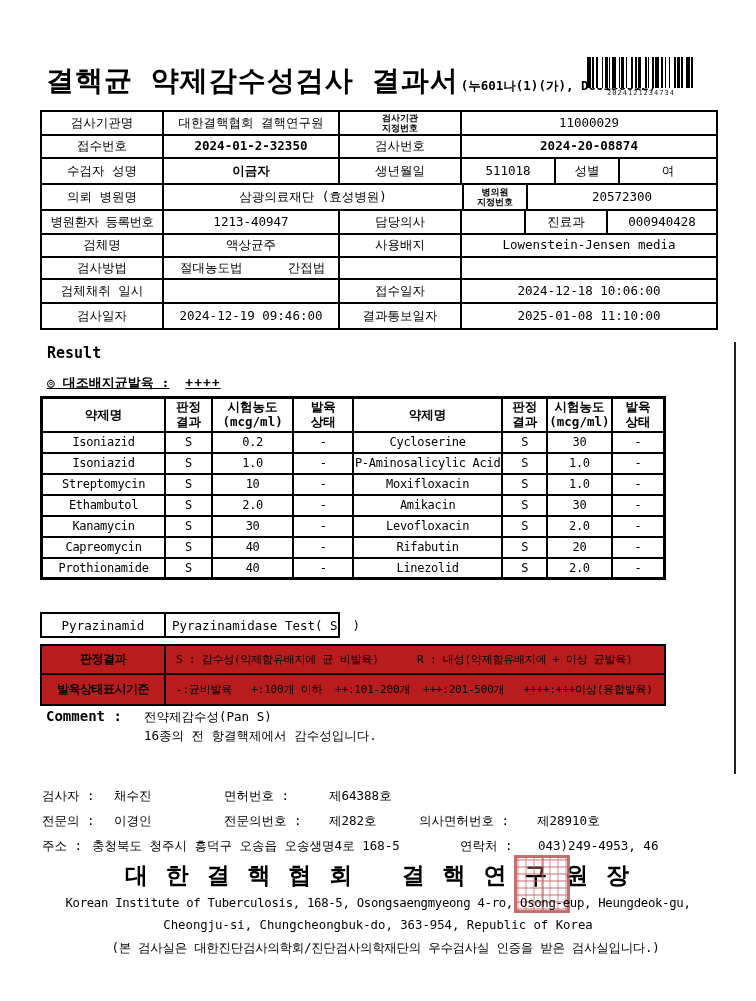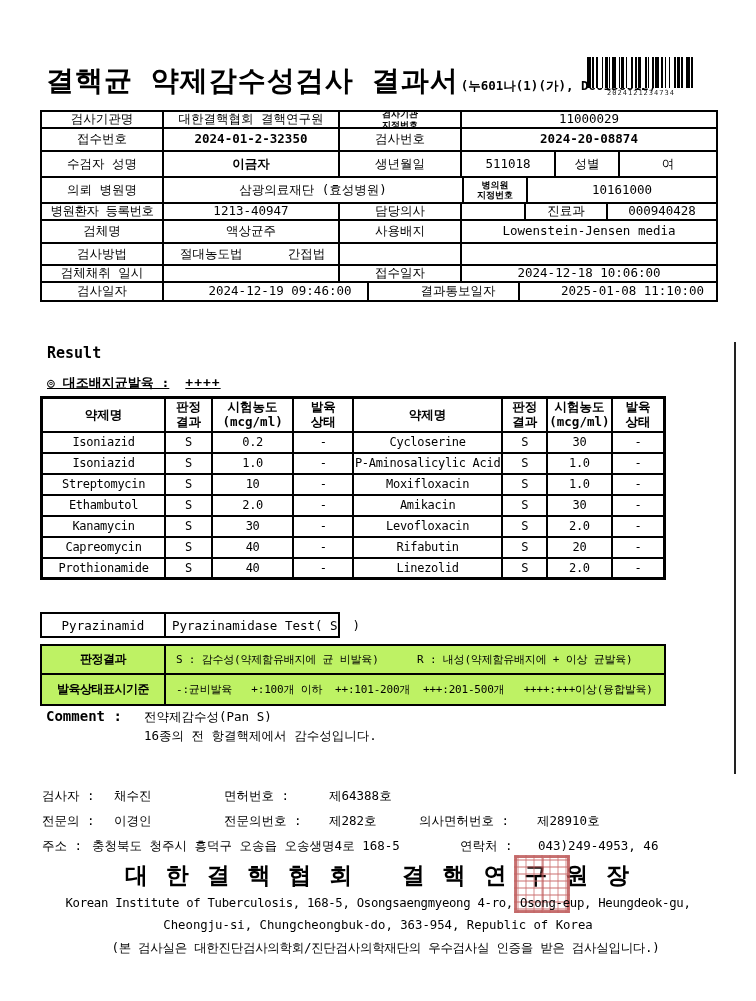--- a/index.html
+++ b/index.html
@@ -15,27 +15,27 @@
   .hdr-title .main { font-size:28px; font-weight:bold; letter-spacing:1px; }
   .hdr-title .sub  { font-size:12.5px; font-weight:bold; margin-left:2px; }
   .barcode-wrap { position:absolute; left:566px; top:57px; width:150px; text-align:center; }
   .barcode { display:flex; align-items:stretch; height:31px; justify-content:center; }
   .barcode span { display:block; height:100%; }
   .barcode-num { font-size:7px; letter-spacing:1px; margin-top:1px; color:#222; }
 
   
   .info-table { position:absolute; left:40px; top:110px; width:678px; border:2px solid #000; background:#fff; }
   .it-row { display:flex; border-bottom:2px solid #000; align-items:stretch; }
-  .it-row:last-child { border-bottom:none;gap:29px; }
+  .it-row:last-child { border-bottom:none; }
   .cell { border-right:2px solid #000; display:flex; align-items:center; justify-content:center;
           text-align:center; font-size:12.5px; line-height:1.15; overflow:hidden; flex:0 0 auto; }
   .cell.last { border-right:none; flex:1 1 auto; }
   .w1 { width:122px; } .w2 { width:176px; } .w3 { width:122px; }
   .w65 { width:64px; } .w95 { width:94px; } .w83 { width:82px; } .wname { width:300px; }
-  .h24{height:17px}.h23{height:23px}.h26{height:26px}.h22{height:22px}
+  .h24{height:24px}.h23{height:23px}.h26{height:26px}.h22{height:22px}
   .bold { font-weight:bold; }
   .smalllbl { font-size:9px; line-height:1.15; white-space:pre-line; font-weight:bold; }
   .leftpad { justify-content:flex-start; padding-left:16px; white-space:pre; }
   .tight { letter-spacing:-0.5px; }
 
   
   .result-head { position:absolute; left:47px; top:344px; font-size:15px; font-weight:bold; }
   .control-line { position:absolute; left:47px; top:374px; font-size:13px; font-weight:bold;text-decoration:underline; }
   .control-line .val { margin-left:16px; letter-spacing:1px; }
 
@@ -44,21 +44,21 @@
   .drug-table th { font-weight:bold; white-space:pre-line; height:34px; font-size:12.5px; line-height:1.15; }
   .drug-table td { height:21px; letter-spacing:-0.3px; }
   .drug-table { border:3px solid #000; }
 
   
   .pza { position:absolute; left:40px; top:612px; display:flex; border:2px solid #000; height:26px; background:#fff; }
   .pza .n { width:124px; border-right:2px solid #000; display:flex; align-items:center; justify-content:center; font-size:12.5px; }
   .pza .r { width:172px; display:flex; align-items:center; justify-content:flex-start; padding-left:6px; font-size:12.5px; white-space:pre; }
 
   
-  .legend { position:absolute; left:40px; top:644px; width:626px; border:2px solid #000; background:#bef264; }
+  .legend { position:absolute; left:40px; top:644px; width:626px; border:2px solid #000; background:#b91c1c; }
   .lg-row { display:flex; border-bottom:2px solid #000; height:29px; align-items:stretch; }
   .lg-row:last-child { border-bottom:none; }
   .lg-label { width:124px; border-right:2px solid #000; display:flex; align-items:center; justify-content:center;
               font-weight:bold; font-size:12px; letter-spacing:-0.5px; }
   .lg-text { flex:1; display:flex; align-items:center; padding-left:10px; font-size:11px; white-space:pre; letter-spacing:-0.2px; }
 
   
   .comment { position:absolute; left:46px; top:708px; display:flex; }
   .comment .lbl { font-size:14px; font-weight:bold; width:98px; }
   .comment .lines { font-size:12.5px; line-height:1.5; }
@@ -171,21 +171,21 @@
       <div class="cell w3">생년월일</div>
       <div class="cell w95">511018</div>
       <div class="cell w65">성별</div>
       <div class="cell last">여</div>
     </div>
     <div class="it-row h26">
       <div class="cell w1">의뢰 병원명</div>
       <div class="cell wname">삼광의료재단 (효성병원)</div>
       <div class="cell w65 smalllbl">병의원
 지정번호</div>
-      <div class="cell last">10161000</div>
+      <div class="cell last">20572300</div>
     </div>
     <div class="it-row h24">
       <div class="cell w1 tight">병원환자 등록번호</div>
       <div class="cell w2">1213-40947</div>
       <div class="cell w3">담당의사</div>
       <div class="cell w65"></div>
       <div class="cell w83">진료과</div>
       <div class="cell last">000940428</div>
     </div>
     <div class="it-row h23">

